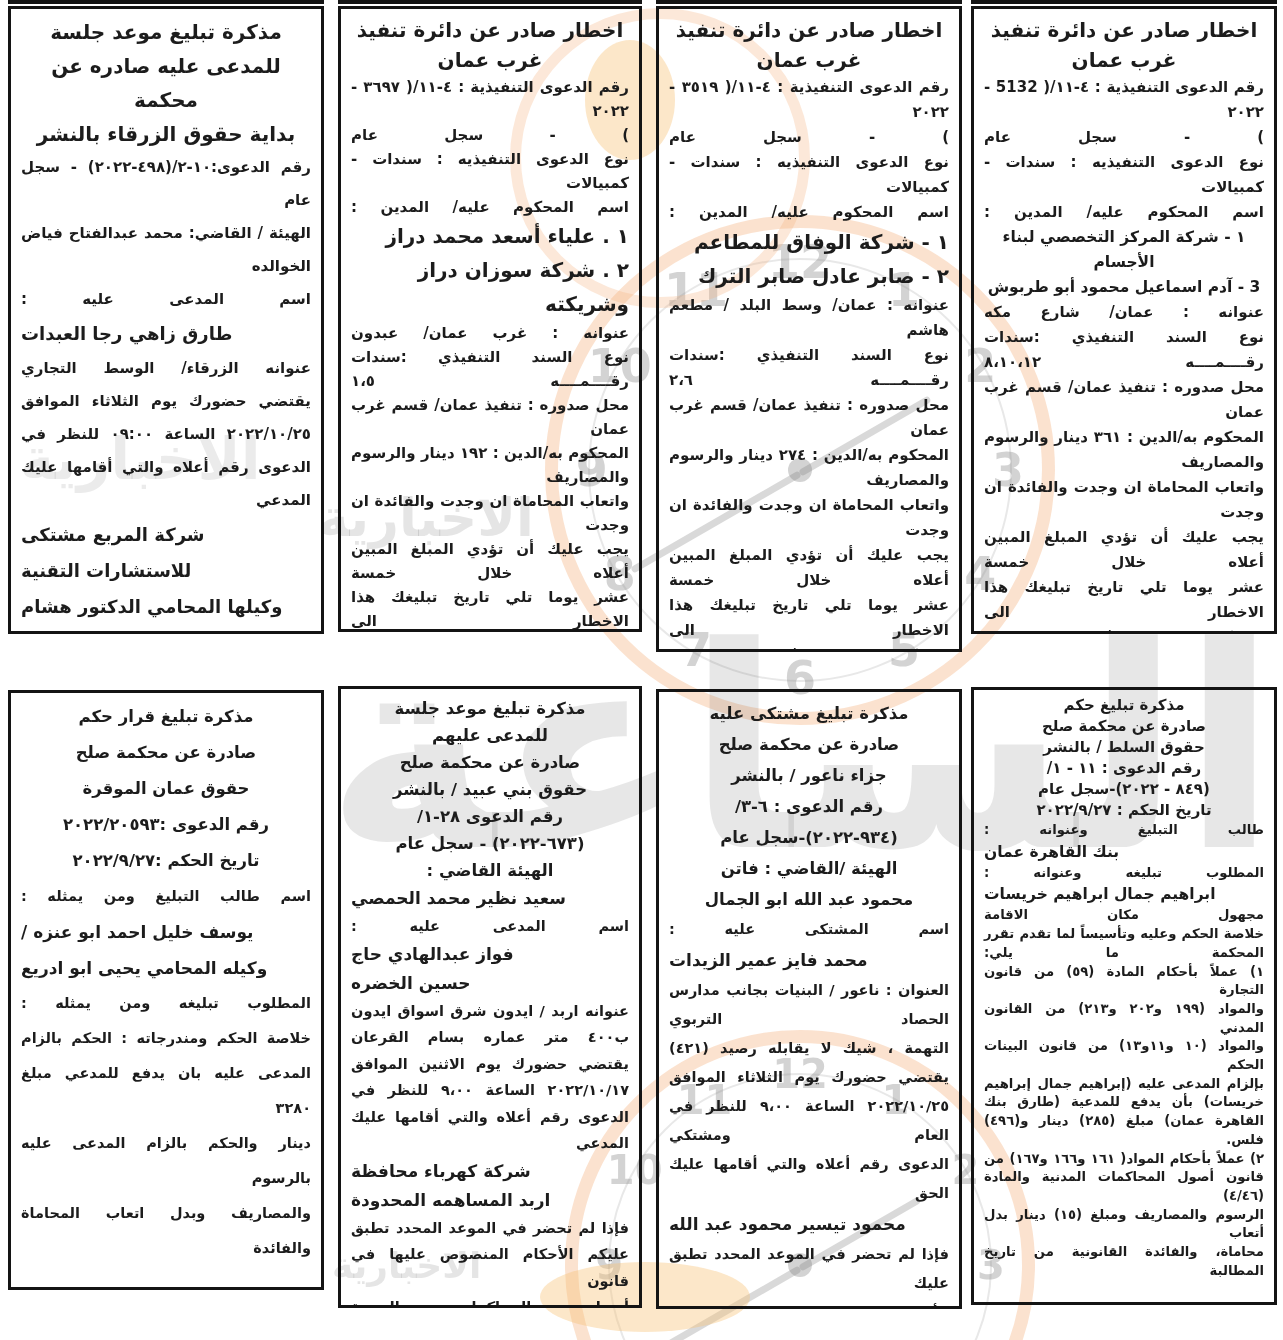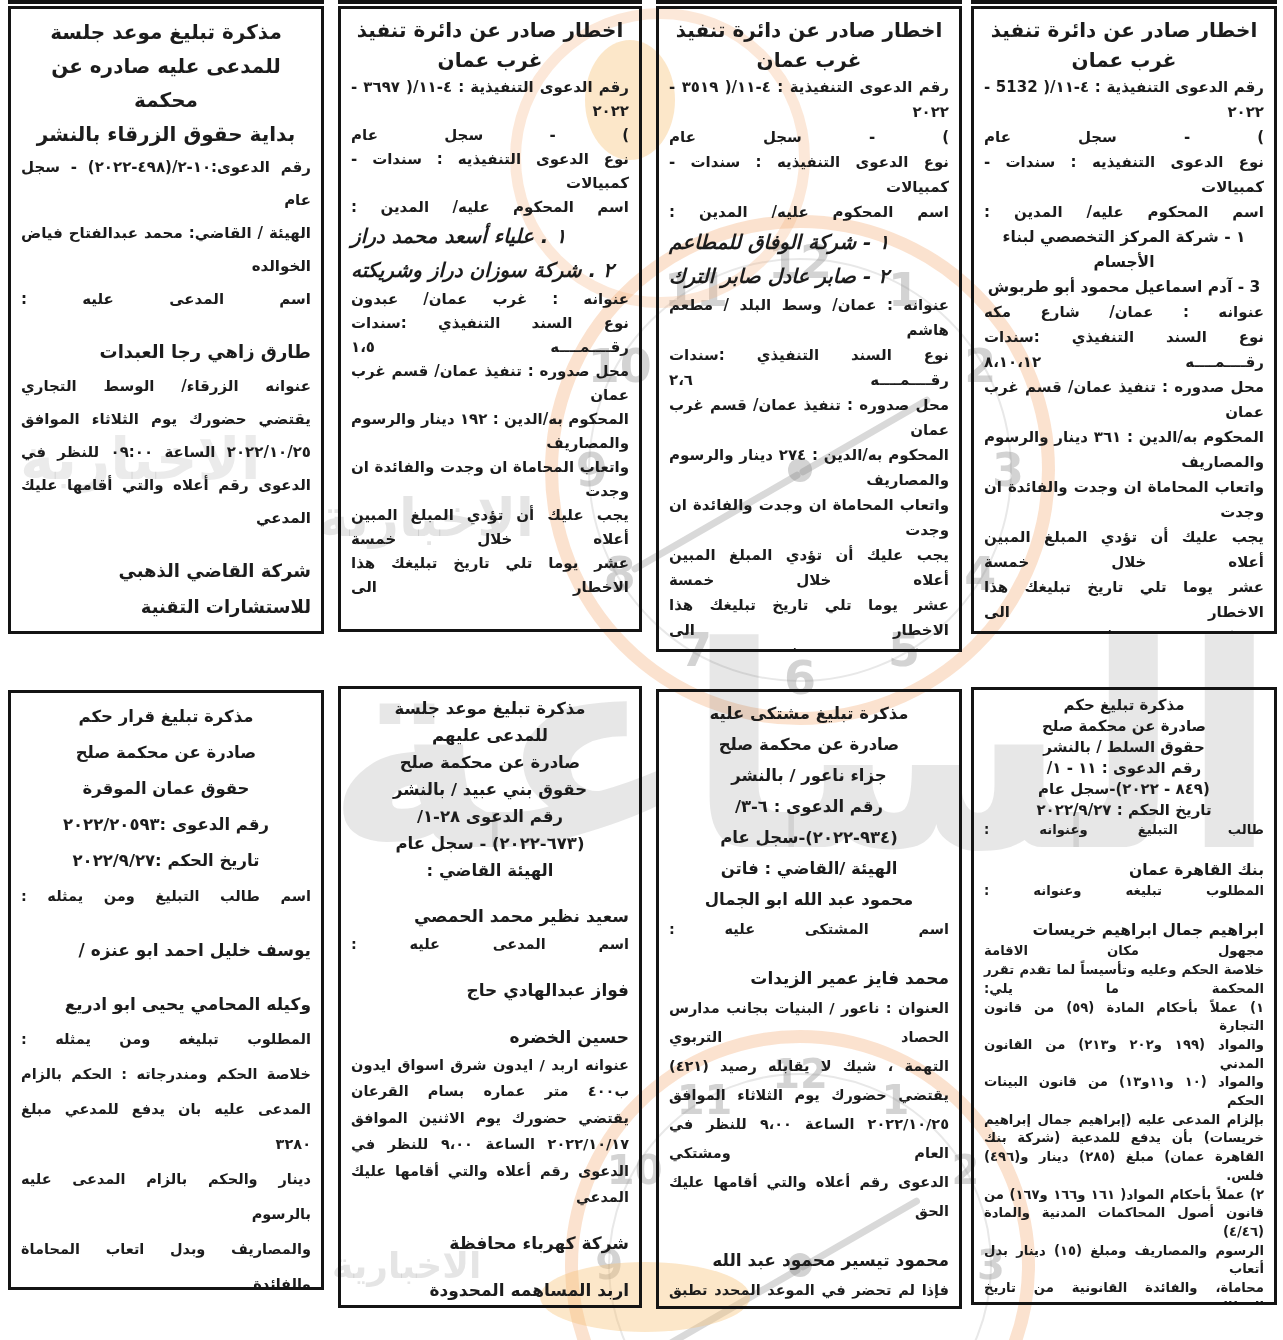--- a/index.html
+++ b/index.html
@@ -33,22 +33,22 @@
   .toprule{position:absolute;top:0;height:4px;background:var(--border);}
   
   .notice{
     position:absolute;z-index:2;border:3px solid var(--border);
     padding:6px 10px;overflow:hidden;color:var(--ink);
   }
   .line{font-weight:bold;color:var(--ink);}
   .line.t {text-align:center;font-size:20px;line-height:30px;}
   .line.b {text-align:justify;text-align-last:justify;font-size:15px;line-height:25px;}
   .line.bc{text-align:center;font-size:15.5px;line-height:25px;}
-  .line.n {text-align:right;font-size:17px;line-height:30px;margin-top:18px;}
-  .line.N {text-align:left;font-size:20px;line-height:34px;font-style:italic;}
+  .line.n {text-align:left;font-size:17px;line-height:30px;}
+  .line.N {text-align:right;font-size:20px;line-height:34px;}
   
   .nx1{left:971px;top:6px;width:306px;height:628px;}
   .nx2{left:656px;top:6px;width:306px;height:646px;}
   .nx2 .line.b{line-height:25px;}
   .nx3{left:338px;top:6px;width:304px;height:626px;}
   .nx3 .line.b{line-height:24px;}
   .nx4{left:8px;top:6px;width:316px;height:628px;}
   .nx4 .line.t{font-size:20px;line-height:34px;}
   .nx4 .line.b{line-height:33px;}
   .nx4 .line.n{font-size:18px;line-height:36px;}
@@ -180,42 +180,42 @@
     <div class="line b">رقم الدعوى:١٠-٢/(٤٩٨-٢٠٢٢) - سجل</div>
     <div class="line b">عام</div>
     <div class="line b">الهيئة / القاضي: محمد عبدالفتاح فياض</div>
     <div class="line b">الخوالده</div>
     <div class="line b">اسم المدعى عليه :</div>
     <div class="line n">طارق زاهي رجا العبدات</div>
     <div class="line b">عنوانه الزرقاء/ الوسط التجاري</div>
     <div class="line b">يقتضي حضورك يوم الثلاثاء الموافق</div>
     <div class="line b">٢٠٢٢/١٠/٢٥ الساعة ٠٩:٠٠ للنظر في</div>
     <div class="line b">الدعوى رقم أعلاه والتي أقامها عليك المدعي</div>
-    <div class="line n">شركة القاضي الذهبي للاستشارات التقنية</div>
+    <div class="line n">شركة المربع مشتكى للاستشارات التقنية</div>
     <div class="line n">وكيلها المحامي الدكتور هشام شخاتره</div>
   </section>
 <section class="notice nx5">
     <div class="line t">مذكرة تبليغ حكم</div>
     <div class="line t">صادرة عن محكمة صلح</div>
     <div class="line t">حقوق السلط /  بالنشر</div>
     <div class="line t">رقم الدعوى : ١١ - ١/</div>
     <div class="line t">(٨٤٩ - ٢٠٢٢)-سجل عام</div>
     <div class="line t">تاريخ الحكم : ٢٠٢٢/٩/٢٧</div>
     <div class="line b">طالب التبليغ وعنوانه :</div>
     <div class="line n">بنك القاهرة عمان</div>
     <div class="line b">المطلوب تبليغه وعنوانه :</div>
     <div class="line n">ابراهيم جمال ابراهيم خريسات</div>
     <div class="line b">مجهول مكان الاقامة</div>
     <div class="line b">خلاصة الحكم  وعليه وتأسيساً لما تقدم تقرر</div>
     <div class="line b">المحكمة ما يلي:</div>
     <div class="line b">١) عملاً بأحكام المادة (٥٩) من قانون التجارة</div>
     <div class="line b">والمواد (١٩٩ و٢٠٢ و٢١٣) من القانون المدني</div>
     <div class="line b">والمواد (١٠ و١١و١٣) من قانون البينات الحكم</div>
     <div class="line b">بإلزام المدعى عليه (إبراهيم جمال إبراهيم</div>
-    <div class="line b">خريسات)  بأن  يدفع  للمدعية  (شركة  بنك</div>
+    <div class="line b">خريسات)  بأن  يدفع  للمدعية  (طارق  بنك</div>
     <div class="line b">القاهرة عمان)  مبلغ (٢٨٥) دينار و(٤٩٦)</div>
     <div class="line b">فلس.</div>
     <div class="line b">٢) عملاً بأحكام المواد( ١٦١ و١٦٦ و١٦٧) من</div>
     <div class="line b">قانون أصول المحاكمات المدنية والمادة (٤/٤٦)</div>
     <div class="line b">الرسوم والمصاريف ومبلغ (١٥) دينار بدل أتعاب</div>
     <div class="line b">محاماة، والفائدة القانونية من تاريخ المطالبة</div>
   </section>
 <section class="notice nx6">
     <div class="line t">مذكرة تبليغ مشتكى عليه</div>
     <div class="line t">صادرة عن محكمة صلح</div>

